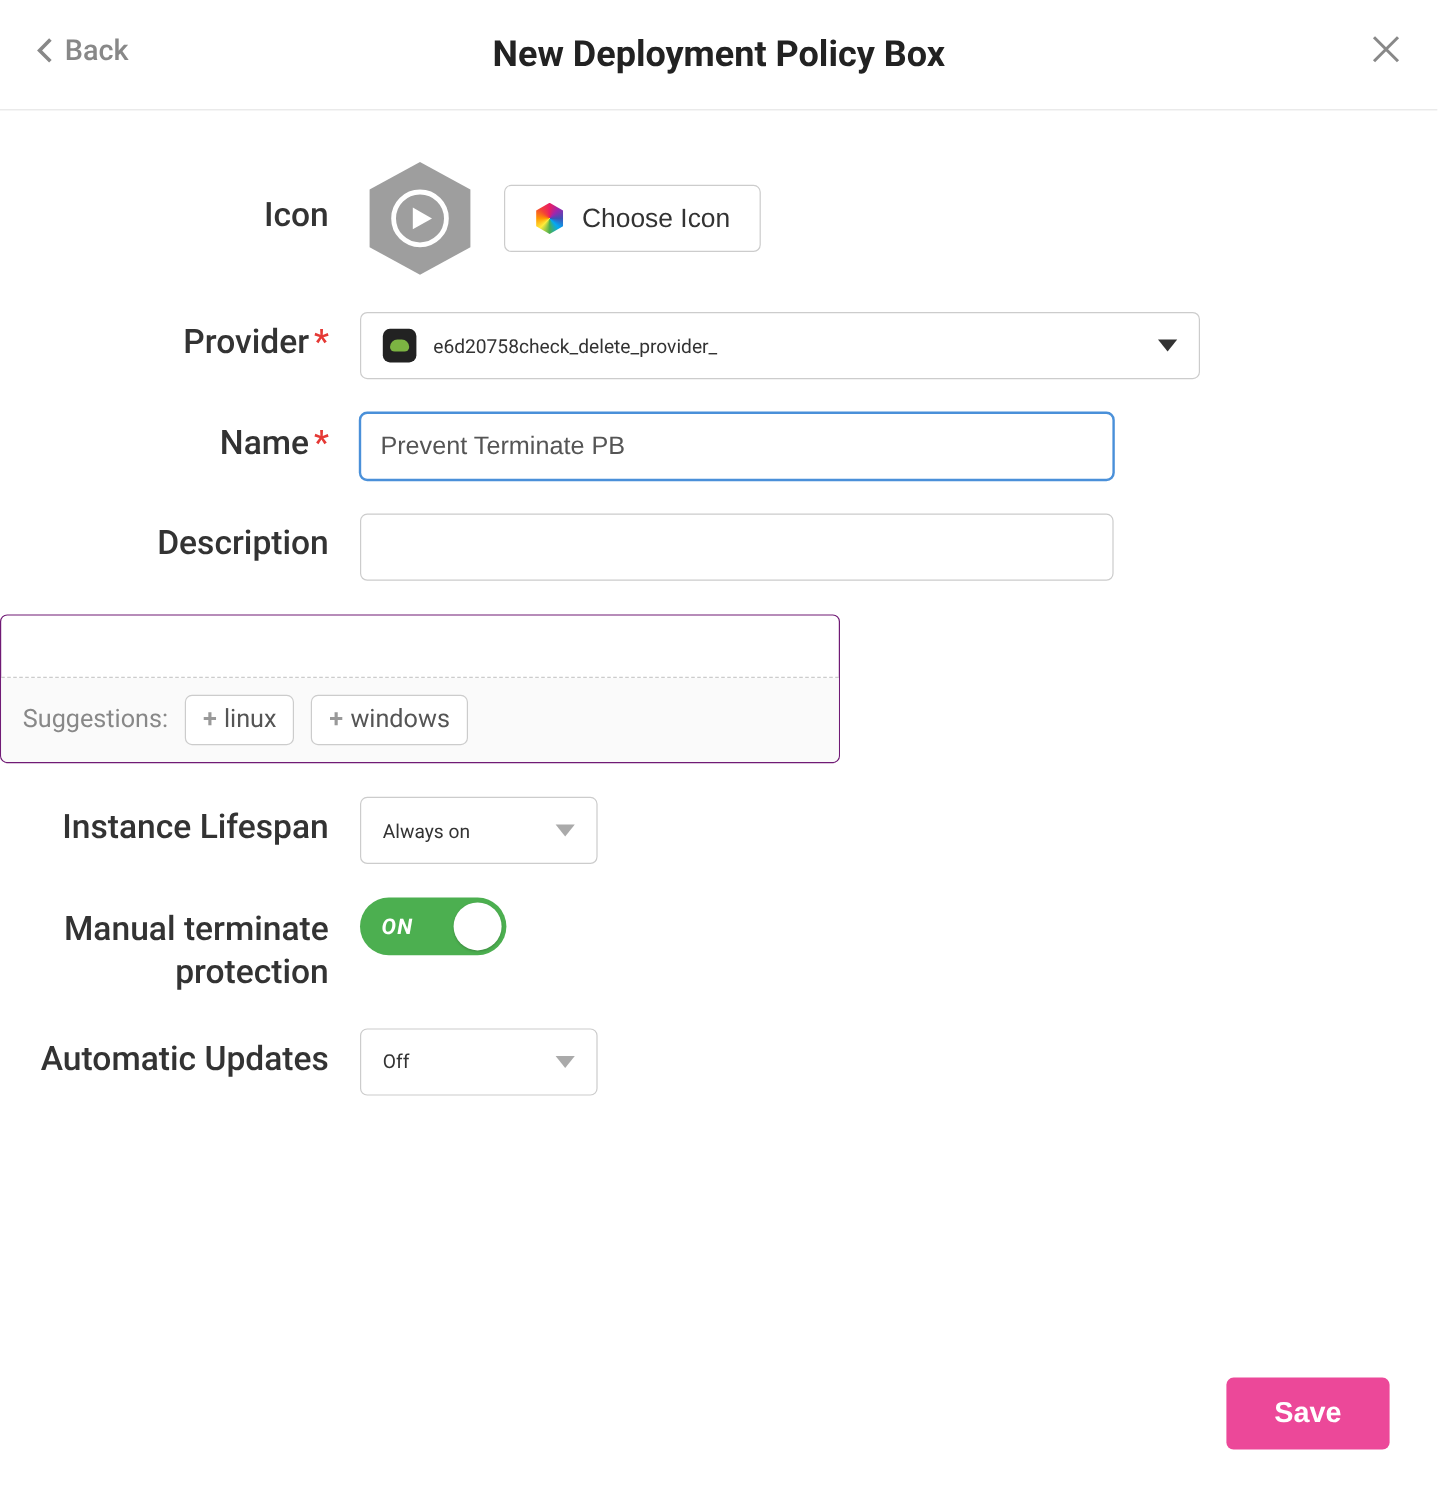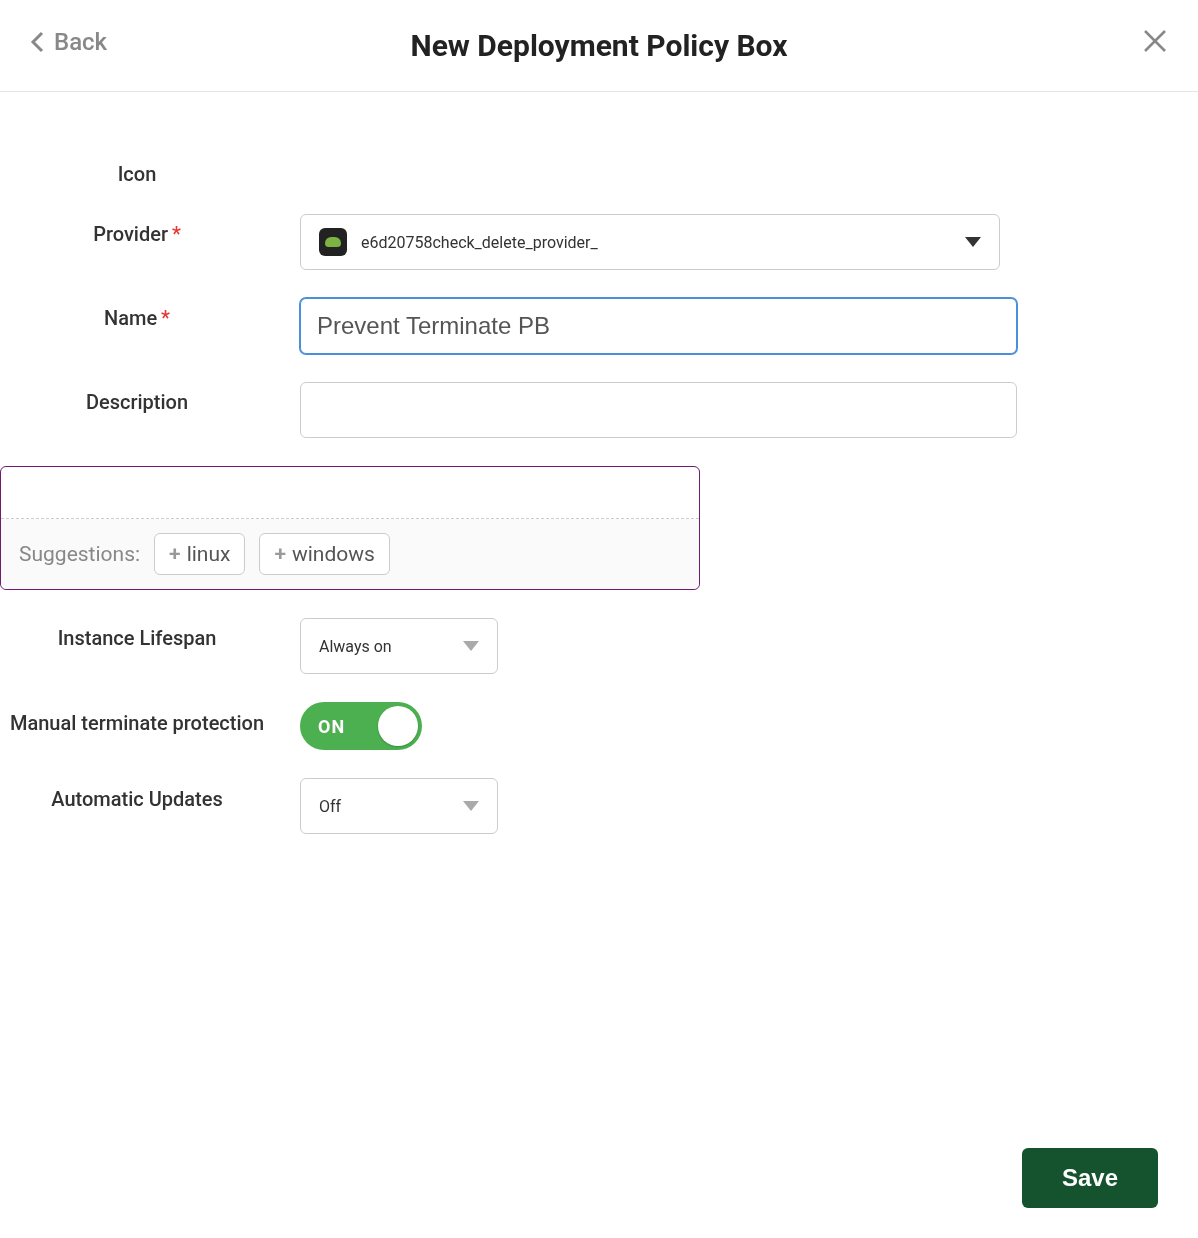--- a/index.html
+++ b/index.html
@@ -47,23 +47,23 @@
   .form {
     padding: 40px 0 0 0;
   }
   .row {
     display: flex;
     align-items: flex-start;
     margin-bottom: 28px;
   }
   .label {
     width: 300px;
-    text-align: center;
+    text-align: right;
     padding-right: 26px;
-    font-size: 20px;
+    font-size: 28px;
     font-weight: 500;
     color: #333;
     padding-top: 8px;
   }
   .label.icon-label { padding-top: 30px; }
   .req { color: #e53935; margin-left: 4px; }
   .control {
     flex: 0 0 700px;
     display: flex;
     align-items: center;
@@ -129,24 +129,24 @@
     right: 18px;
     width: 0; height: 0;
     border-left: 8px solid transparent;
     border-right: 8px solid transparent;
     border-top: 10px solid #333;
   }
   .caret.light { border-top-color: #aaa; }
   .text-input {
     border: 1px solid #ccc;
     border-radius: 6px;
-    width: 717px;
+    width: 628px;
     height: 56px;
     padding: 0 16px;
-    font-size: 24px;
+    font-size: 21px;
     color: #555;
     outline: none;
   }
   .text-input.focused {
     border: 1px solid #4a90d9;
     box-shadow: 0 0 0 1px #4a90d9;
   }
   .claims-box {
     border: 1px solid #701a75;
     border-radius: 6px;
@@ -185,21 +185,21 @@
   .toggle {
     width: 122px;
     height: 48px;
     border-radius: 30px;
     position: relative;
     cursor: pointer;
     display: flex;
     align-items: center;
   }
   .toggle.off { background: #9e9e9e; }
-  .toggle.on  { background: #4caf50; }
+  .toggle.on  { background: #4caf50; font-style: italic; }
   .toggle .knob {
     width: 40px; height: 40px;
     background: #fff;
     border-radius: 50%;
     position: absolute;
     top: 4px;
     box-shadow: 0 1px 2px rgba(0,0,0,0.2);
   }
   .toggle.off .knob { left: 4px; }
   .toggle.on  .knob { right: 4px; }
@@ -211,21 +211,21 @@
     position: absolute;
   }
   .toggle.off .tlabel { right: 18px; }
   .toggle.on  .tlabel { left: 18px; }
   .footer {
     position: absolute;
     bottom: 30px;
     right: 40px;
   }
   .save-btn {
-    background: #14532d;
+    background: #ec4899;
     color: #fff;
     border: none;
     border-radius: 6px;
     font-size: 24px;
     font-weight: 700;
     padding: 16px 40px;
     cursor: pointer;
   }
 </style>
 </head>
@@ -244,20 +244,33 @@
         <line x1="3" y1="3" x2="23" y2="23"></line>
         <line x1="23" y1="3" x2="3" y2="23"></line>
       </svg>
   </div>
 </div>
 
 <div class="form">
 
   <div class="row">
     <div class="label icon-label">Icon</div>
+    <div class="control">
+      <div class="hex-icon">
+        <svg viewBox="0 0 100 100" width="100" height="100">
+          <polygon points="50,3 92,26 92,74 50,97 8,74 8,26" fill="#9e9e9e"></polygon>
+          <circle cx="50" cy="50" r="22" fill="none" stroke="#fff" stroke-width="4"></circle>
+          <polygon points="44,41 60,50 44,59" fill="#fff"></polygon>
+        </svg>
+      </div>
+      <button class="choose-icon-btn">
+        <span class="color-icon"></span>
+        <span>Choose Icon</span>
+      </button>
+    </div>
   </div>
 
   <div class="row">
     <div class="label">
       <span>Provider</span><span class="req">*</span>
     </div>
     <div class="control">
       <div class="select-box" style="width:700px;">
         <div class="provider-icon"></div>
         <span>e6d20758check_delete_provider_</span>

